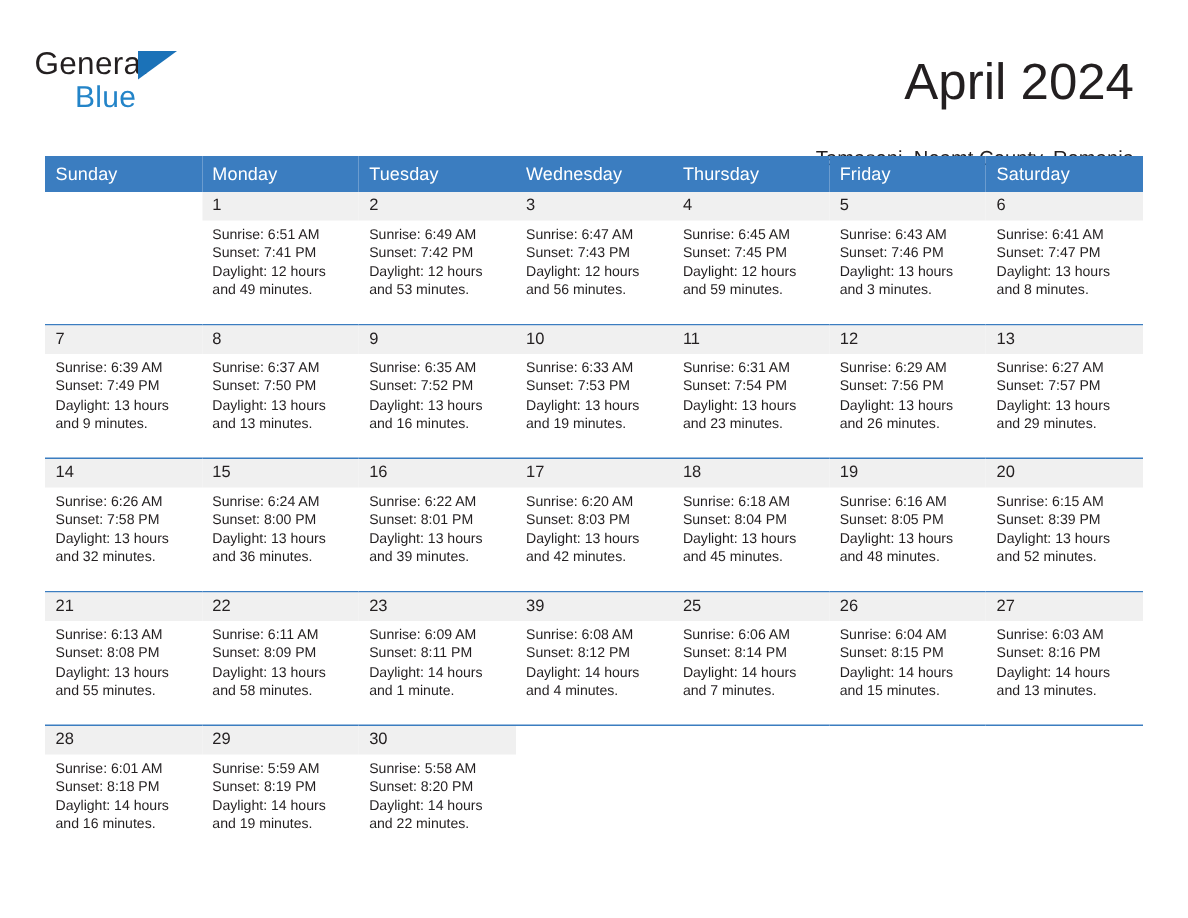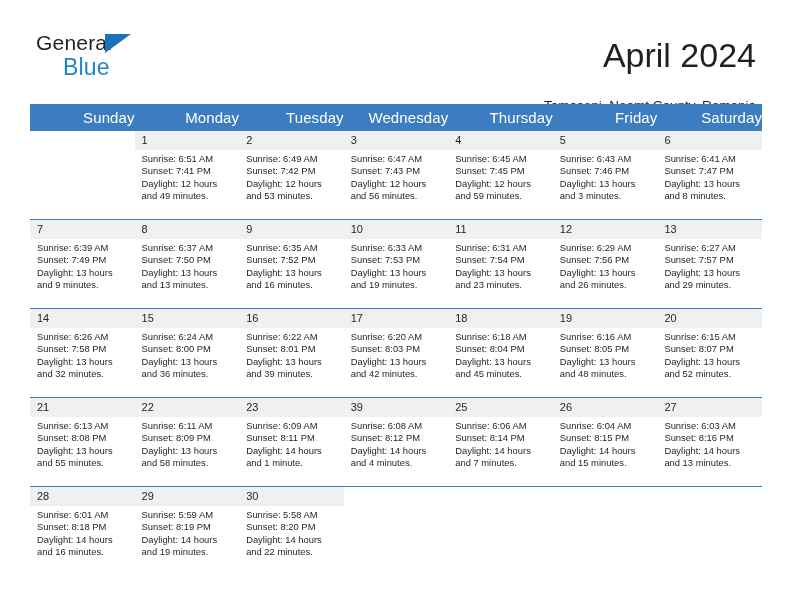--- a/index.html
+++ b/index.html
@@ -24,21 +24,21 @@
   
   .header {
     position: absolute;
     left: 0;
     top: 0;
     width: 792px;
     height: 104px;
   }
   .logo {
     position: absolute;
-    left: 36px;
+    left: 23px;
     top: 31px;
     width: 200px;
     height: 52px;
   }
   .logo-general {
     position: absolute;
     left: 0;
     top: 0;
     font-size: 21px;
     letter-spacing: 0.2px;
@@ -51,21 +51,21 @@
     top: 3px;
     width: 0;
     height: 0;
     border-left: 26px solid #1b72b8;
     border-bottom: 19px solid transparent;
   }
   .logo-blue {
     position: absolute;
     left: 27px;
     top: 23px;
-    font-size: 23px;
+    font-size: 20px;
     letter-spacing: 0.2px;
     color: #2384c8;
     font-family: "Liberation Sans", sans-serif;
   }
   .title {
     position: absolute;
     right: 36px;
     top: 36px;
     font-size: 34px;
     color: #231f20;
@@ -90,23 +90,23 @@
     top: 104px;
     width: 732px;
     border-collapse: collapse;
     table-layout: fixed;
   }
   .calendar col { width: 104.57px; }
 
   thead th {
     background: #3b7dc0;
     color: #ffffff;
-    font-size: 15px;
+    font-size: 12px;
     font-weight: normal;
-    text-align: right;
+    text-align: left;
     padding: 5px 0 5px 7px;
     height: 11px;
     letter-spacing: 0.1px;
   }
 
   tbody tr.week-row > td {
     vertical-align: top;
     padding: 0;
     border-top: 1px solid #3b7dc0;
   }
@@ -402,21 +402,21 @@
                 <div>Daylight: 13 hours</div>
                 <div>and 48 minutes.</div>
               </div>
             </div>
           </td>
         <td>
             <div class="cell">
               <div class="daynum">20</div>
               <div class="info">
                 <div>Sunrise: 6:15 AM</div>
-                <div>Sunset: 8:07 PM</div>
+                <div>Sunset: 8:39 PM</div>
                 <div>Daylight: 13 hours</div>
                 <div>and 52 minutes.</div>
               </div>
             </div>
           </td>
       </tr>
 
       <tr class="week-row">
         <td>
             <div class="cell">

